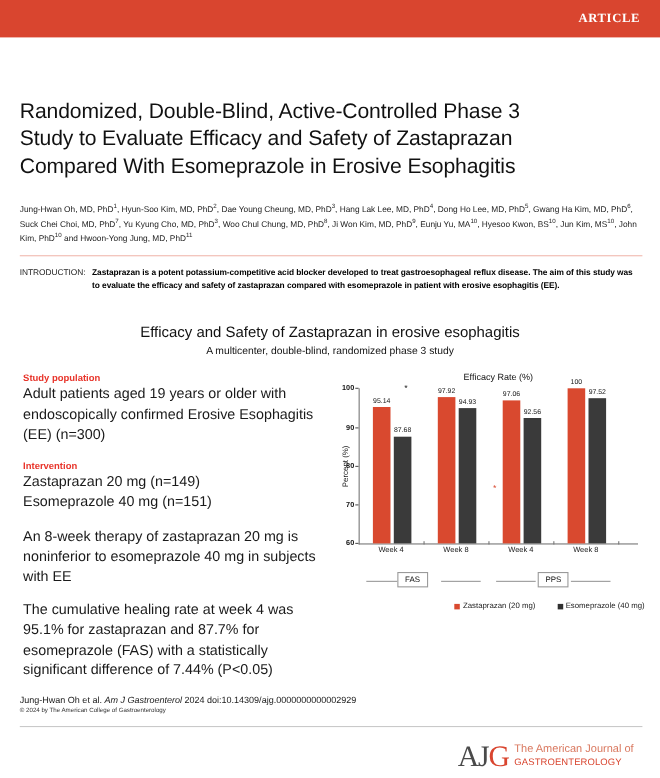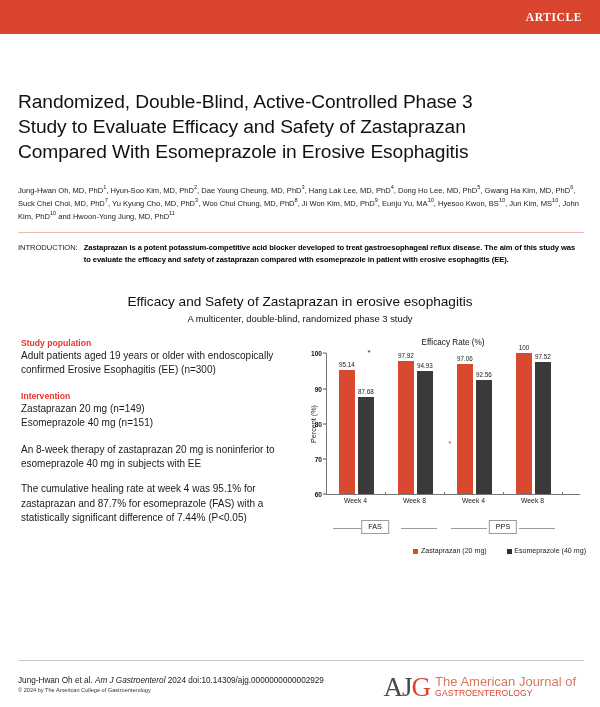--- a/index.html
+++ b/index.html
@@ -124,21 +124,21 @@
     position: relative;
   }
 
   .sec-head {
     color: #e8342a;
     font-weight: bold;
     font-size: 8.6px;
     margin-bottom: 1px;
   }
   .sec-body {
-    font-size: 10px;
+    font-size: 13px;
     line-height: 1.42;
     color: #1a1a1a;
   }
   .sec-gap { height: 13px; }
   .sec-gap-sm { height: 11px; }
 
   
   .chart-title {
     text-align: center;
     font-size: 8.2px;
@@ -310,36 +310,37 @@
   .footer-cite em { font-style: italic; }
   .footer-copy {
     font-size: 5.6px;
     color: #333;
     margin-top: 1px;
   }
   .ajg-logo {
     display: flex;
     align-items: center;
     padding-right: 8px;
+    margin-top: 44px;
   }
   .ajg-mark {
     font-size: 27px;
     letter-spacing: -1px;
     line-height: 0.9;
     font-family: "Liberation Serif", serif;
   }
   .ajg-a { color: #4a4a4a; }
   .ajg-j { color: #4a4a4a; }
   .ajg-g { color: #d9452f; }
   .ajg-text {
     margin-left: 5px;
     line-height: 1.12;
   }
   .ajg-l1 {
-    font-size: 13px;
+    font-size: 10px;
     color: #d9785f;
   }
   .ajg-l2 {
     font-size: 8.6px;
     color: #d9452f;
     letter-spacing: 0.1px;
   }
 </style>
 </head>
 <body>

